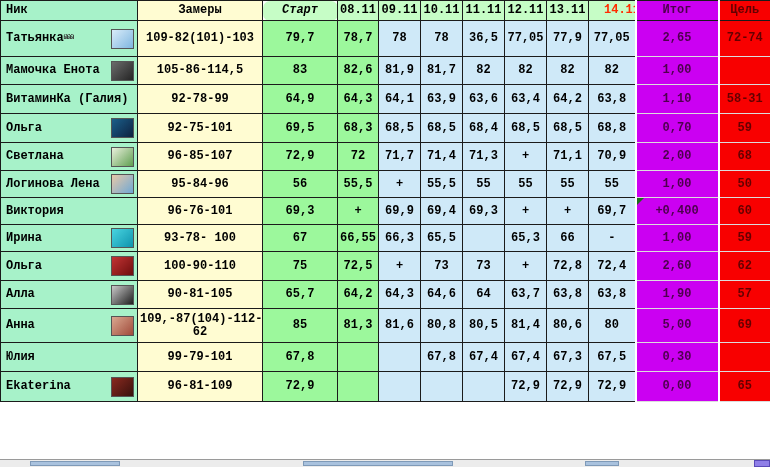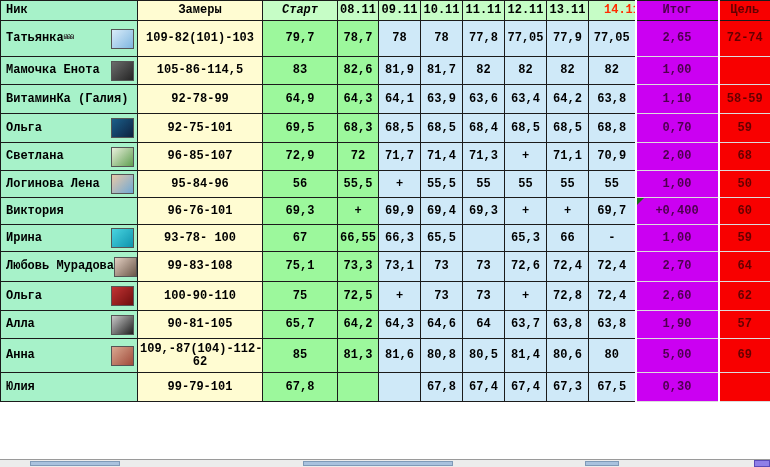--- a/index.html
+++ b/index.html
@@ -11,21 +11,21 @@
   table{border-collapse:collapse;table-layout:fixed;width:770px;}
   th,td{
     border:1px solid var(--grid);
     font-weight:bold;font-size:12px;line-height:1.05;
     padding:0 2px;overflow:hidden;white-space:normal;
     color:#000;
   }
   th{height:19px;text-align:center;background:var(--header_green);}
   th.col-nick{background:var(--mint);text-align:left;padding-left:5px;}
   th.col-zamery{background:var(--yellow);}
-  th.col-start{font-style:italic;}
+  th.col-start{font-style:italic;border-radius:7px;}
   th.col-d08{text-align:right;padding-right:4px;}
   th.col-itog{background:var(--magenta);color:var(--itog_text);border-left:2px solid #fff;}
   th.col-tsel{background:var(--red);color:var(--tsel_text);border-left:2px solid #fff;}
   td{text-align:center;}
   td.nick{background:var(--mint);text-align:left;}
   .nickwrap{display:flex;align-items:center;justify-content:space-between;padding-left:3px;}
   .nick-name{white-space:nowrap;text-align:right;}
   .decor{font-size:7px;color:#333;vertical-align:2px;letter-spacing:-1px;}
   .avatar{width:23px;height:20px;flex:0 0 23px;margin-right:1px;border:1px solid #555;box-sizing:border-box;}
   td.zamery{background:var(--yellow);}
@@ -92,21 +92,21 @@
             <div class="nickwrap">
               <span class="nick-name">Татьянка<span class="decor">ӹӹӹ</span></span>
               <div class="avatar" style="background: linear-gradient(135deg, rgb(217, 236, 249), rgb(127, 182, 224));"></div>
             </div>
           </td>
           <td class="zamery">109-82(101)-103</td>
           <td class="green">79,7</td>
           <td class="green">78,7</td>
           <td class="blue">78</td>
           <td class="blue">78</td>
-          <td class="blue">77,8</td>
+          <td class="blue">36,5</td>
           <td class="blue">77,05</td>
           <td class="blue">77,9</td>
           <td class="blue">77,05</td>
           <td class="itog">2,65</td>
           <td class="tsel">72-74</td>
         </tr>
         <tr style="height: 28px;">
           <td class="nick">
             <div class="nickwrap">
               <span class="nick-name">Мамочка Енота</span>
@@ -134,21 +134,21 @@
           <td class="zamery">92-78-99</td>
           <td class="green">64,9</td>
           <td class="green">64,3</td>
           <td class="blue">64,1</td>
           <td class="blue">63,9</td>
           <td class="blue">63,6</td>
           <td class="blue">63,4</td>
           <td class="blue">64,2</td>
           <td class="blue">63,8</td>
           <td class="itog">1,10</td>
-          <td class="tsel">58-59</td>
+          <td class="tsel">58-31</td>
         </tr>
         <tr style="height: 29px;">
           <td class="nick">
             <div class="nickwrap">
               <span class="nick-name">Ольга</span>
               <div class="avatar" style="background: linear-gradient(135deg, rgb(27, 94, 138), rgb(13, 34, 64));"></div>
             </div>
           </td>
           <td class="zamery">92-75-101</td>
           <td class="green">69,5</td>
@@ -230,39 +230,20 @@
           <td class="green">66,55</td>
           <td class="blue">66,3</td>
           <td class="blue">65,5</td>
           <td class="blue"></td>
           <td class="blue">65,3</td>
           <td class="blue">66</td>
           <td class="blue">-</td>
           <td class="itog">1,00</td>
           <td class="tsel">59</td>
         </tr>
-        <tr style="height: 30px;">
-          <td class="nick">
-            <div class="nickwrap">
-              <span class="nick-name">Любовь Мурадова</span>
-              <div class="avatar" style="background: linear-gradient(135deg, rgb(227, 207, 194), rgb(106, 86, 72));"></div>
-            </div>
-          </td>
-          <td class="zamery">99-83-108</td>
-          <td class="green">75,1</td>
-          <td class="green">73,3</td>
-          <td class="blue">73,1</td>
-          <td class="blue">73</td>
-          <td class="blue">73</td>
-          <td class="blue">72,6</td>
-          <td class="blue">72,4</td>
-          <td class="blue">72,4</td>
-          <td class="itog">2,70</td>
-          <td class="tsel">64</td>
-        </tr>
         <tr style="height: 29px;">
           <td class="nick">
             <div class="nickwrap">
               <span class="nick-name">Ольга</span>
               <div class="avatar" style="background: linear-gradient(135deg, rgb(194, 52, 52), rgb(110, 13, 13));"></div>
             </div>
           </td>
           <td class="zamery">100-90-110</td>
           <td class="green">75</td>
           <td class="green">72,5</td>
@@ -323,20 +304,39 @@
           <td class="green">67,8</td>
           <td class="green"></td>
           <td class="blue"></td>
           <td class="blue">67,8</td>
           <td class="blue">67,4</td>
           <td class="blue">67,4</td>
           <td class="blue">67,3</td>
           <td class="blue">67,5</td>
           <td class="itog">0,30</td>
           <td class="tsel"></td>
+        </tr>
+        <tr style="height: 30px;">
+          <td class="nick">
+            <div class="nickwrap">
+              <span class="nick-name">Ekaterina</span>
+              <div class="avatar" style="background: linear-gradient(135deg, rgb(138, 42, 32), rgb(56, 16, 12));"></div>
+            </div>
+          </td>
+          <td class="zamery">96-81-109</td>
+          <td class="green">72,9</td>
+          <td class="green"></td>
+          <td class="blue"></td>
+          <td class="blue"></td>
+          <td class="blue"></td>
+          <td class="blue">72,9</td>
+          <td class="blue">72,9</td>
+          <td class="blue">72,9</td>
+          <td class="itog">0,00</td>
+          <td class="tsel">65</td>
         </tr>
       </tbody>
   </table>
 
   <div class="bottom-strip">
     <div class="strip-seg" style="left:30px;width:90px;"></div>
     <div class="strip-seg" style="left:303px;width:150px;"></div>
     <div class="strip-seg" style="left:585px;width:34px;"></div>
     <div class="strip-corner"></div>
   </div>

